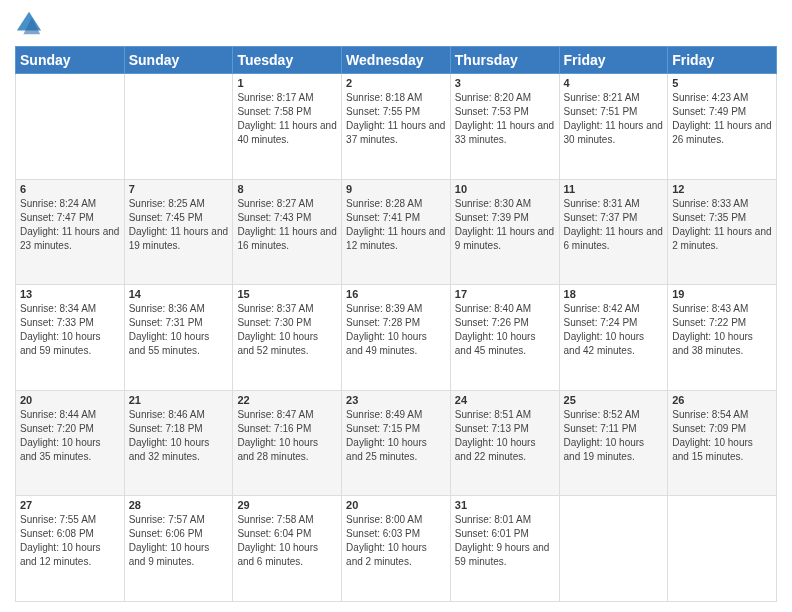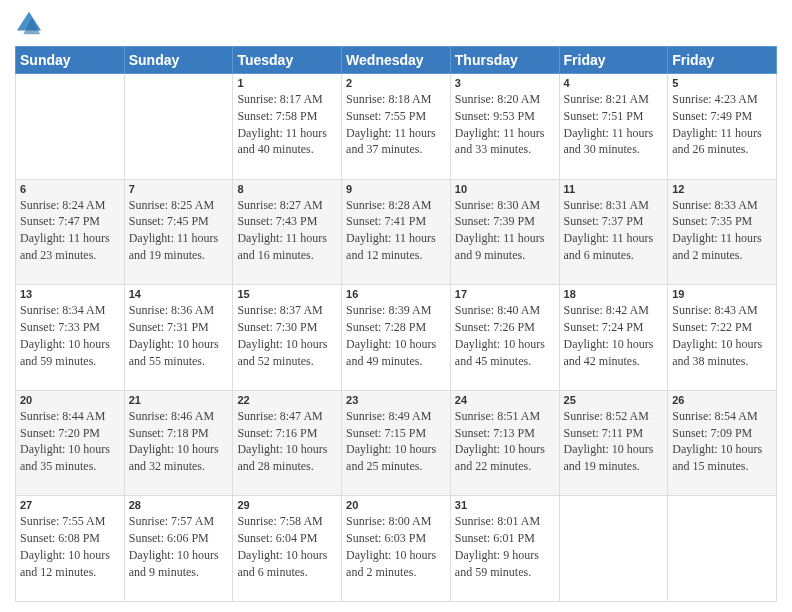--- a/index.html
+++ b/index.html
@@ -84,24 +84,23 @@
     .calendar tbody tr:nth-child(even) td {
       background-color: #f5f5f5;
     }
     .day-num {
       font-size: 11px;
       font-weight: bold;
       display: block;
       margin-bottom: 2px;
     }
     .day-info {
-      font-size: 12px;
+      font-size: 10px;
       line-height: 1.4;
       color: #444;
-      font-family: Liberation Serif, serif;
     }
     td.empty {
       background-color: #f9f9f9;
     }
   </style>
 </head>
 <body>
 
 <div class="page">
   <div class="header">
@@ -145,21 +144,21 @@
           </td>
           <td>
             <span class="day-num">2</span>
             <div class="day-info">Sunrise: 8:18 AM
 Sunset: 7:55 PM
 Daylight: 11 hours and 37 minutes.</div>
           </td>
           <td>
             <span class="day-num">3</span>
             <div class="day-info">Sunrise: 8:20 AM
-Sunset: 9:53 PM
+Sunset: 7:53 PM
 Daylight: 11 hours and 33 minutes.</div>
           </td>
           <td>
             <span class="day-num">4</span>
             <div class="day-info">Sunrise: 8:21 AM
 Sunset: 7:51 PM
 Daylight: 11 hours and 30 minutes.</div>
           </td>
           <td>
             <span class="day-num">5</span>

